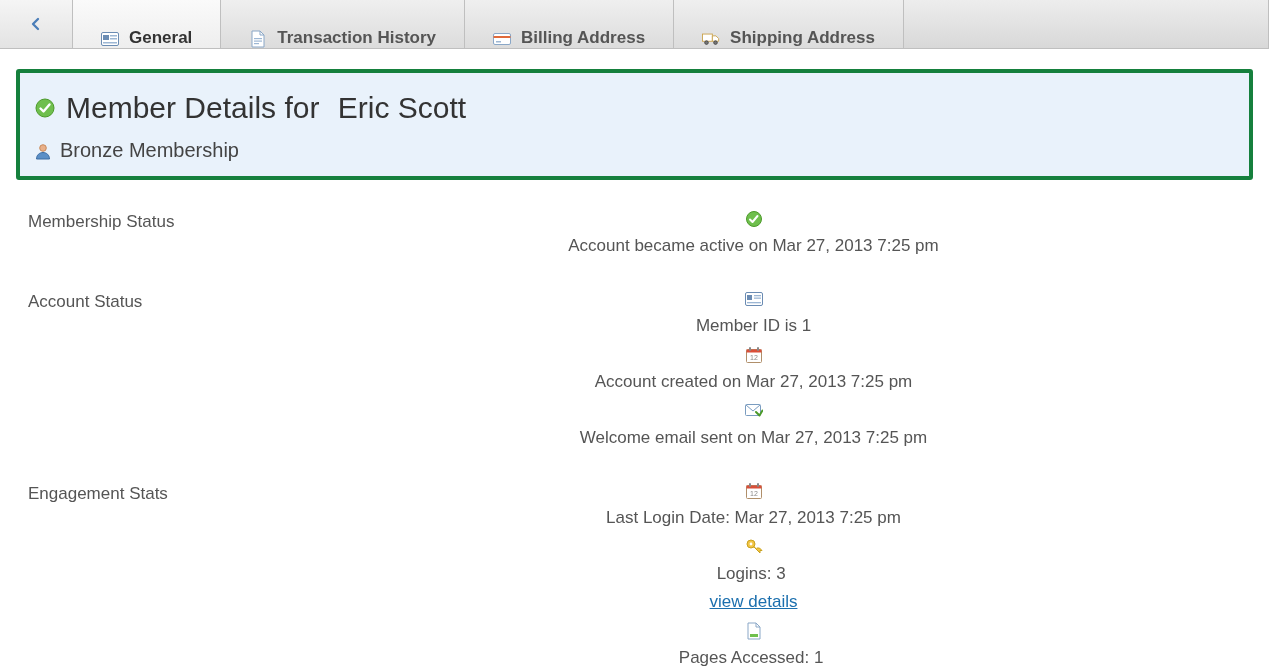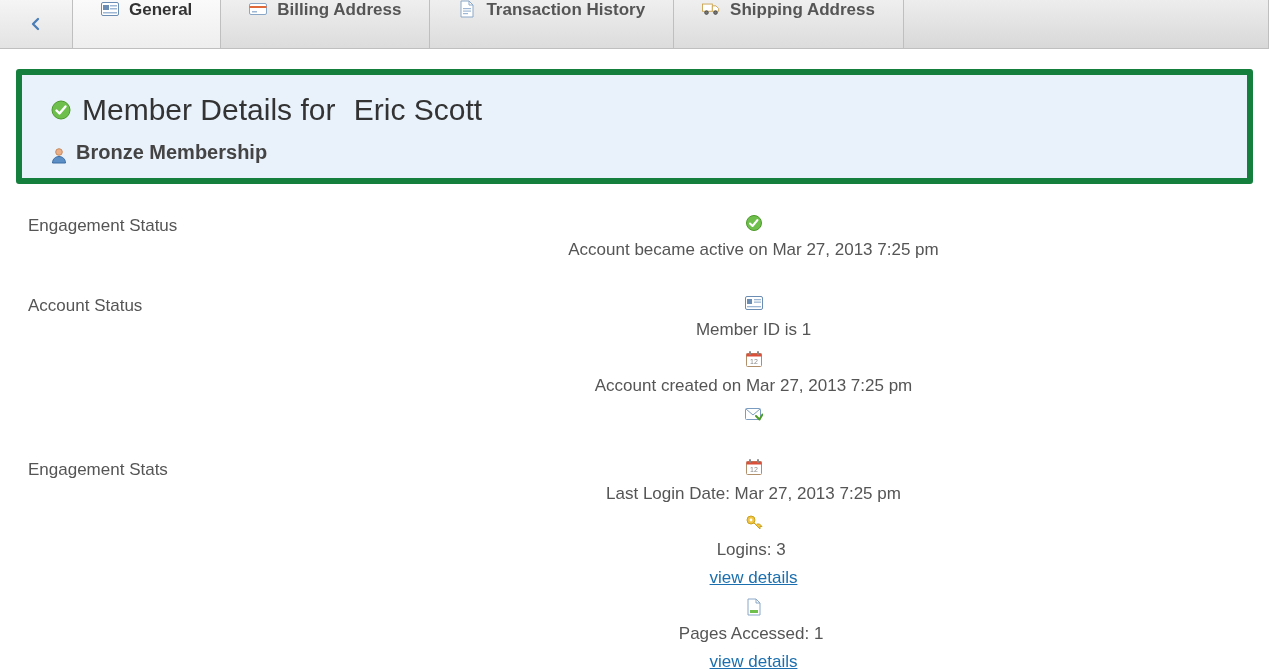--- a/index.html
+++ b/index.html
@@ -28,21 +28,21 @@
     width: 72px;
     display: flex;
     align-items: center;
     justify-content: center;
     border-right: 1px solid #bfbfbf;
     background: linear-gradient(#f5f5f5, #e3e3e3);
     cursor: pointer;
   }
   .tabbar .tab {
     display: flex;
-    align-items: flex-start;
+    align-items: flex-end;
     gap: 10px;
     padding: 0 28px;
     border-right: 1px solid #bfbfbf;
     color: #555;
     font-weight: bold;
     font-size: 17px;
     cursor: pointer;
     background: linear-gradient(#efefef, #dcdcdc);
     white-space: nowrap;
   }
@@ -56,40 +56,39 @@
     flex: 0 0 18px;
     display: flex;
     align-items: center;
     justify-content: center;
   }
 
   
   .title-panel {
     margin: 0 16px 30px 16px;
     background: #e9f2fb;
-    border: 6px solid #15803d;
+    border: 4px solid #15803d;
     border-radius: 3px;
-    padding: 18px 14px 14px 28px;
+    padding: 18px 14px 14px 14px;
   }
   .title-panel h1 {
     margin: 0 0 14px 0;
     font-size: 30px;
     font-weight: 400;
     color: #333;
     display: flex;
     align-items: center;
     gap: 10px;
   }
   .title-panel .subtitle {
     font-size: 20px;
     color: #444;
     display: flex;
-    align-items: flex-end;
+    align-items: center;
     gap: 8px;
-    font-weight: bold;
   }
 
   
   .section {
     display: flex;
     padding: 0 0 0 28px;
     margin-bottom: 34px;
     font-size: 17px;
     color: #555;
   }
@@ -153,40 +152,40 @@
           <rect x="9" y="6" width="7" height="1.5" fill="#9db7d4"></rect>
           <rect x="2" y="10" width="14" height="1.5" fill="#9db7d4"></rect>
         </svg>
     </span>
     <span>General</span>
   </div>
 
 
   <div class="tab">
     <span class="ticon">
-      <svg width="18" height="16" viewBox="0 0 18 16">
-          <rect x="0.5" y="2.5" width="17" height="11" rx="1.5" fill="#fff" stroke="#8aa7c7"></rect>
-          <rect x="0.5" y="5" width="17" height="2" fill="#e06a3b"></rect>
-          <rect x="3" y="10" width="5" height="1.5" fill="#9db7d4"></rect>
-        </svg>
-    </span>
-    <span>Billing Address</span>
-  </div>
-
-  <div class="tab">
-    <span class="ticon">
       <svg width="14" height="18" viewBox="0 0 14 18">
           <path d="M1 1 h8 l4 4 v12 h-12 z" fill="#fff" stroke="#8aa7c7"></path>
           <path d="M9 1 v4 h4" fill="none" stroke="#8aa7c7"></path>
           <rect x="3" y="8" width="8" height="1.2" fill="#9db7d4"></rect>
           <rect x="3" y="10.5" width="8" height="1.2" fill="#9db7d4"></rect>
           <rect x="3" y="13" width="5" height="1.2" fill="#9db7d4"></rect>
         </svg>
     </span>
     <span>Transaction History</span>
+  </div>
+
+  <div class="tab">
+    <span class="ticon">
+      <svg width="18" height="16" viewBox="0 0 18 16">
+          <rect x="0.5" y="2.5" width="17" height="11" rx="1.5" fill="#fff" stroke="#8aa7c7"></rect>
+          <rect x="0.5" y="5" width="17" height="2" fill="#e06a3b"></rect>
+          <rect x="3" y="10" width="5" height="1.5" fill="#9db7d4"></rect>
+        </svg>
+    </span>
+    <span>Billing Address</span>
   </div>
 
   <div class="tab">
     <span class="ticon">
       <svg width="20" height="14" viewBox="0 0 20 14">
           <rect x="0.5" y="1.5" width="11" height="8" fill="#fff" stroke="#caa24a"></rect>
           <path d="M11.5 3.5 h4 l3 3 v3 h-7 z" fill="#fff" stroke="#caa24a"></path>
           <circle cx="5" cy="11" r="2" fill="#777" stroke="#444"></circle>
           <circle cx="15" cy="11" r="2" fill="#777" stroke="#444"></circle>
         </svg>
@@ -211,21 +210,21 @@
       <svg width="18" height="18" viewBox="0 0 18 18">
           <circle cx="9" cy="6" r="3.3" fill="#e9b089" stroke="#c88b5c"></circle>
           <path d="M2.5 17 c0-4 3-6.5 6.5-6.5 s6.5 2.5 6.5 6.5 z" fill="#5b8fc6" stroke="#3d6da3"></path>
         </svg>
     </span>
     <span>Bronze Membership</span>
   </div>
 </div>
 
 <div class="section">
-  <div class="label">Engagement Status</div>
+  <div class="label">Membership Status</div>
   <div class="content">
     <div class="row last">
       <span class="lineicon">
         <svg width="18" height="18" viewBox="0 0 18 18">
             <circle cx="9" cy="9" r="7.5" fill="#6fbf4d" stroke="#4c9a2a"></circle>
             <path d="M5 9.5 l2.5 2.5 l5 -6" fill="none" stroke="#fff" stroke-width="2" stroke-linecap="round" stroke-linejoin="round"></path>
           </svg>
       </span>
       <span>Account became active on Mar 27, 2013 7:25 pm</span>
     </div>
@@ -260,20 +259,21 @@
       <span>Account created on Mar 27, 2013 7:25 pm</span>
     </div>
     <div class="row last">
       <span class="lineicon">
         <svg width="18" height="14" viewBox="0 0 18 14">
             <rect x="0.5" y="0.5" width="15" height="11" rx="1" fill="#fff" stroke="#7a9cc0"></rect>
             <path d="M1 1 l7 6 l7 -6" fill="none" stroke="#7a9cc0"></path>
             <path d="M11 8 l3.5 3.5 l3 -5" fill="none" stroke="#4c9a2a" stroke-width="2" stroke-linecap="round" stroke-linejoin="round"></path>
           </svg>
       </span>
+      <span>Welcome email sent on Mar 27, 2013 7:25 pm</span>
     </div>
   </div>
 </div>
 
 <div class="section" style="margin-bottom:24px;">
   <div class="label">Engagement Stats</div>
   <div class="content">
     <div class="row">
       <span class="lineicon">
         <svg width="16" height="16" viewBox="0 0 16 16">

